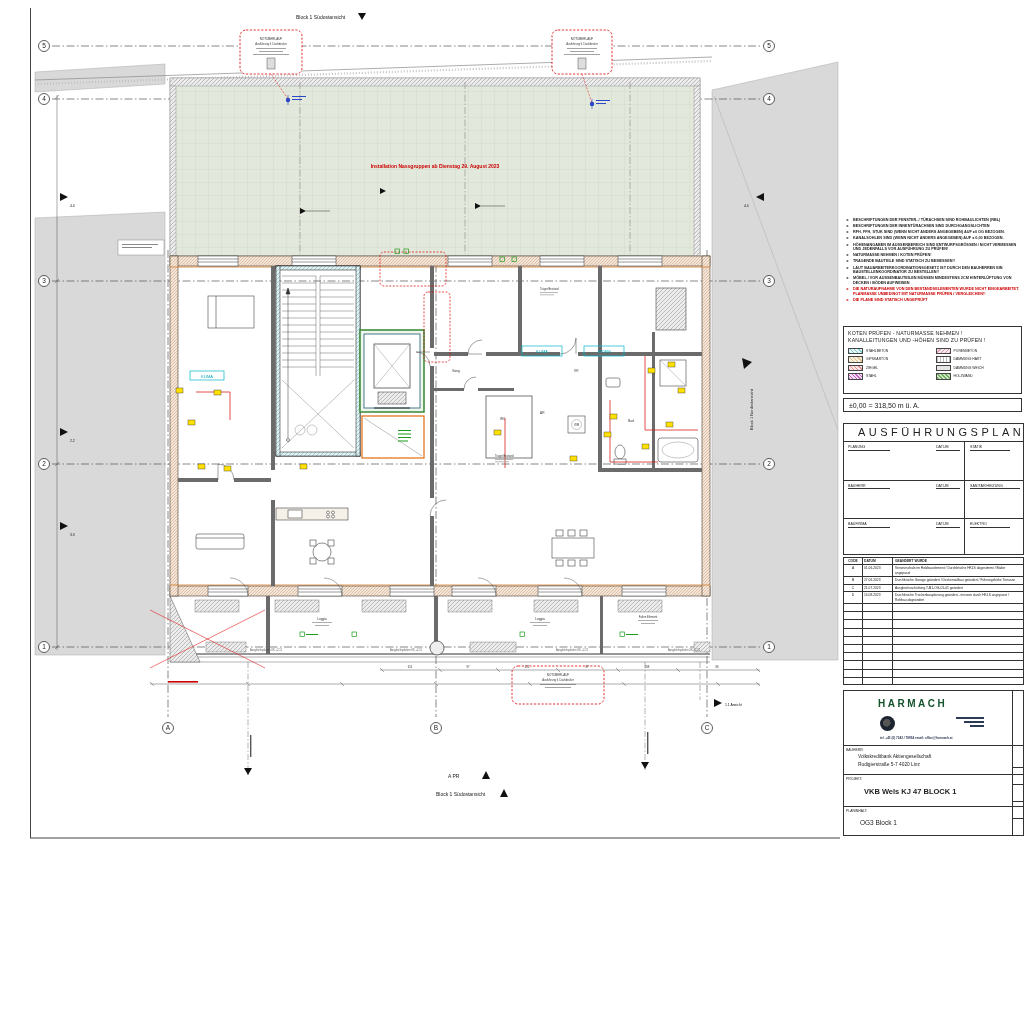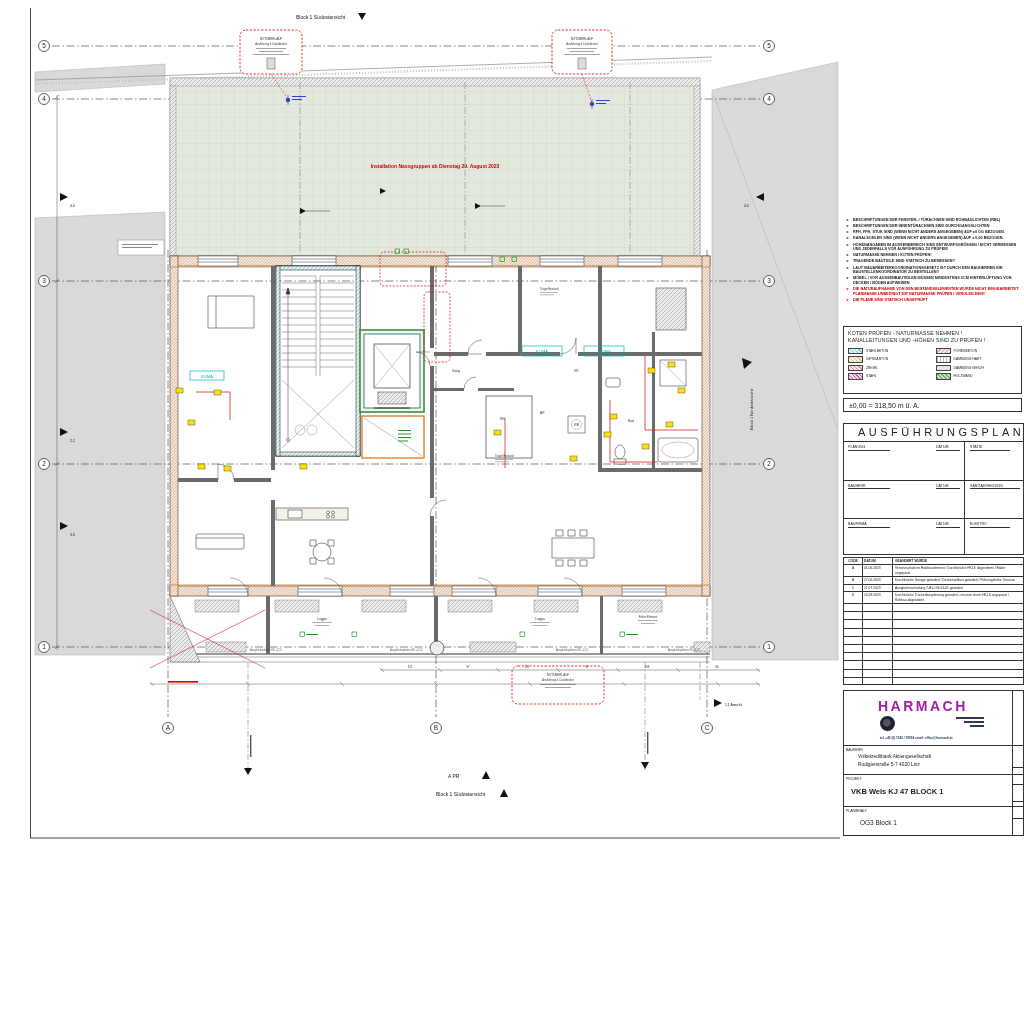--- a/index.html
+++ b/index.html
@@ -35,21 +35,21 @@
   .fld{position:absolute;font-size:3.6px;border-bottom:.5px solid #333;padding-bottom:.5px;}
   #rev{left:843px;top:557px;width:181px;height:128px;border:1px solid #333;box-sizing:border-box;overflow:hidden;font-size:3.3px;}
   #rev .r{display:flex;border-bottom:.5px solid #333;}
   #rev .c1{flex:0 0 16px;border-right:.5px solid #333;padding:1px 1px;text-align:center;}
   #rev .c2{flex:0 0 27px;border-right:.5px solid #333;padding:1px 1px;}
   #rev .c3{flex:1;padding:1px 2px;line-height:1.35;}
   #rev .hr{font-weight:bold;}
   #rev .er{height:7.2px;}
   #company{left:843px;top:690px;width:181px;height:146px;border:1px solid #333;box-sizing:border-box;overflow:hidden;}
   #logosec{position:relative;height:54px;border-bottom:1px solid #333;}
-  #logotxt{position:absolute;left:34px;top:7px;font-size:14px;font-weight:bold;letter-spacing:2.5px;color:#a21caf;text-align:center;}
+  #logotxt{position:absolute;left:34px;top:7px;font-size:10px;font-weight:bold;letter-spacing:2.5px;color:#14532d;text-align:center;}
   #stamp{position:absolute;left:36px;top:25px;width:15px;height:15px;border-radius:50%;
          background:radial-gradient(circle at 45% 45%,#555 0 32%,#1c2430 34% 100%);}
   .navyline{position:absolute;background:#2b3a55;height:1.6px;}
   #contact{position:absolute;left:36px;top:45px;font-size:3.1px;color:#2b3a55;font-weight:bold;}
   .csec{position:relative;border-bottom:1px solid #333;}
   .clabel{position:absolute;left:2px;top:2px;font-size:3.4px;}
   .cutcol{position:absolute;right:0;top:0;bottom:0;width:10px;border-left:.5px solid #333;
           background:repeating-linear-gradient(0deg,transparent 0 16.5px,#333 16.5px 17px);}
   svg text{font-family:"Liberation Sans",sans-serif;}
 </style>
@@ -769,20 +769,20 @@
   </div>
   <div class="csec" style="height:28px;">
     <span class="clabel">BAUHERR:</span>
     <div style="position:absolute;left:14px;top:7px;font-size:4.8px;line-height:1.6;">
       <div>Volkskreditbank Aktiengesellschaft</div>
       <div>Rudigierstraße 5-7 4020 Linz</div>
     </div>
   </div>
   <div class="csec" style="height:31px;">
     <span class="clabel">PROJEKT:</span>
-    <div style="position:absolute;left:7px;top:12px;font-size:7.5px;font-weight:bold;">VKB Wels KJ 47 BLOCK 1</div>
+    <div style="position:absolute;left:20px;top:12px;font-size:7.5px;font-weight:bold;">VKB Wels KJ 47 BLOCK 1</div>
   </div>
   <div class="csec" style="height:30px;border-bottom:none;">
     <span class="clabel">PLANINHALT:</span>
     <div style="position:absolute;left:16px;top:12px;font-size:6.5px;">OG3 Block 1</div>
   </div>
   <div class="cutcol"></div>
 </div>
 
 </body></html>

